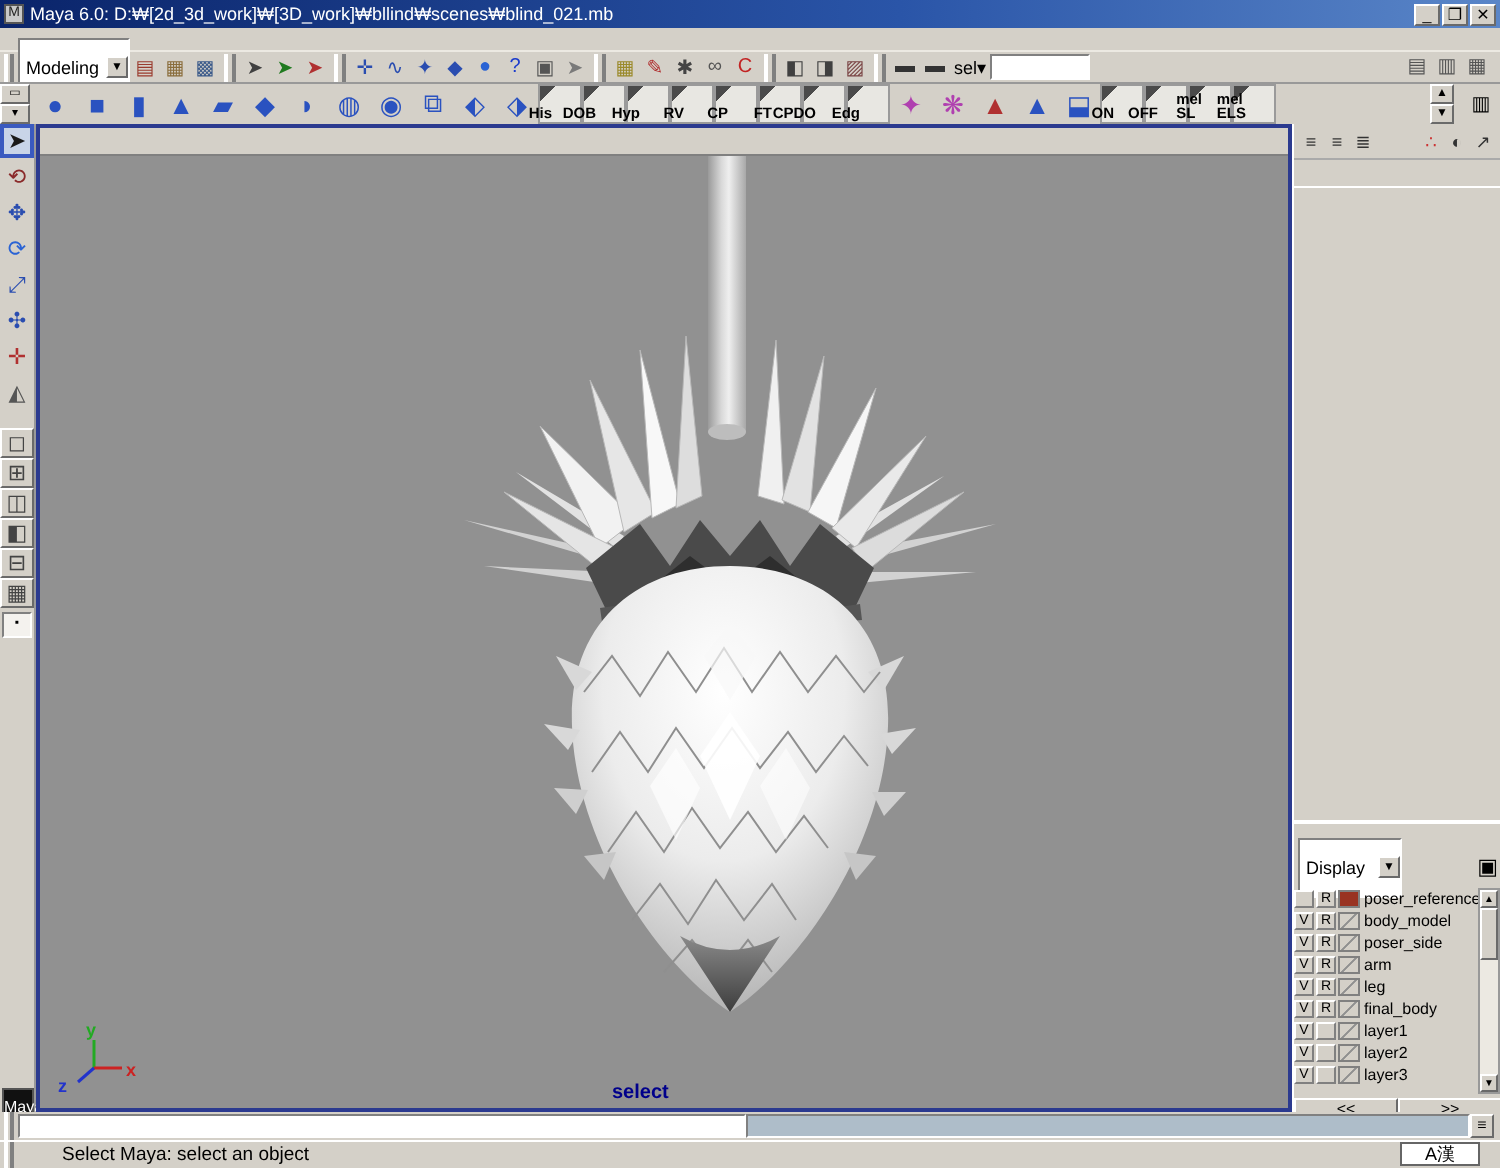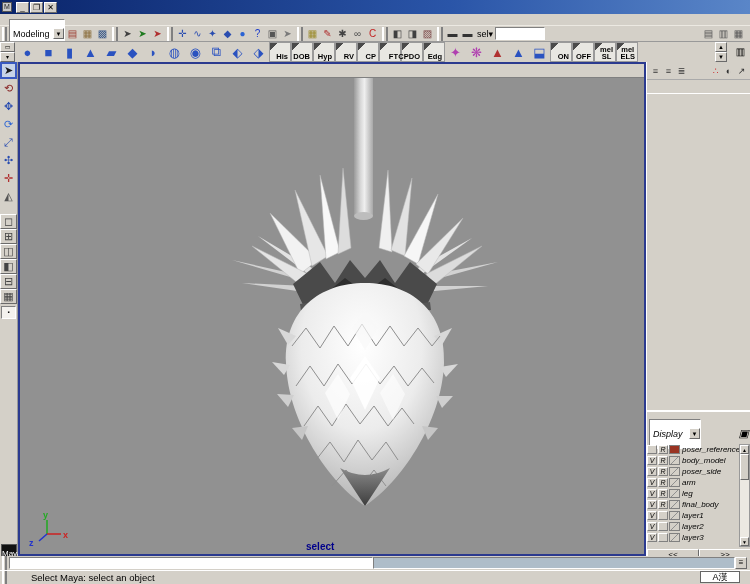--- a/index.html
+++ b/index.html
@@ -27,21 +27,21 @@
   .ministat { width:15px; height:14px; display:flex; align-items:center; justify-content:center; font-size:10px; }
   .ministat.sep { width:6px; height:14px; border-left:2px solid #fff; border-right:2px solid #808080; margin:0 2px; }
   #statusline input { width:50px; height:13px; border:1px solid; border-color:#808080 #fff #fff #808080; font-size:9px; padding:0 2px; }
   #status-right { position:absolute; right:4px; top:0; display:flex; }
 
   
   #shelfrow { left:0; top:41px; width:750px; height:21px; background:#d4d0c8; border-top:1px solid #999; display:flex; align-items:center; }
   #shelf-tab { width:15px; height:20px; display:flex; flex-direction:column; margin-right:2px; }
   #shelf-tab div { height:10px; font-size:6px; text-align:center; line-height:9px; }
   .shelf-btn { width:21px; height:20px; display:flex; align-items:center; justify-content:center; font-size:13px; position:relative; flex:none; }
-  .shelf-btn .label { font-size:7.5px; font-weight:bold; position:absolute; bottom:1px; right:2px; line-height:7px; text-align:center; white-space:pre; }
+  .shelf-btn .label { font-size:7.5px; font-weight:bold; position:absolute; bottom:1px; right:14px; line-height:7px; text-align:left; white-space:pre; }
   .shelf-btn.labeled { width:22px; background:linear-gradient(135deg,#4a4a4a 0 20%,#e8e7e2 21%); border:1px solid #9a9a9a; }
   .shelf-btn.small-label { width:22px; }
   #shelf-right { position:absolute; right:2px; top:41px; height:21px; display:flex; align-items:center; }
   #shelf-spin { display:flex; flex-direction:column; width:12px; }
   #shelf-spin div { height:10px; font-size:6px; line-height:9px; text-align:center; }
 
   
   #toolbox { left:0; top:62px; width:18px; height:503px; background:#d4d0c8; border-right:1px solid #999; }
   .tool-btn { width:17px; height:17px; margin:0 0 1px 0; display:flex; align-items:center; justify-content:center; font-size:11px; }
   .tool-btn.active { border:2px solid #3a5ac0; background:#c8d4e8; }
@@ -57,21 +57,21 @@
 
   
   #rightpanel { left:646px; top:62px; width:104px; height:494px; background:#d4d0c8; border-left:1px solid #fff; }
   #cb-icons { display:flex; align-items:center; height:18px; border-bottom:1px solid #aaa; padding:0 2px; }
   .cb-ico { width:13px; height:13px; font-size:9px; display:flex; align-items:center; justify-content:center; }
   #cb-icons .spacer { flex:1; }
   #cb-menu { display:flex; height:14px; align-items:center; border-bottom:1px solid #fff; }
   #cb-menu .menu-item { font-size:9px; padding:0 4px; }
 
   
-  #layers { position:absolute; left:0; top:348px; width:104px; height:146px; border-top:2px solid #fff;font-style:italic; }
+  #layers { position:absolute; left:0; top:348px; width:104px; height:146px; border-top:2px solid #fff; }
   #layers-menu { display:flex; height:13px; align-items:center; }
   #layers-menu .menu-item { font-size:9px; padding:0 4px; }
   #layers-display { display:flex; align-items:center; height:17px; padding:1px 2px; }
   #layer-rows { position:absolute; left:0; top:32px; width:92px; }
   .layer-row { display:flex; align-items:center; height:11px; }
   .lr-box { width:10px; height:9px; border:1px solid; border-color:#fff #808080 #808080 #fff; font-size:7px; line-height:8px; text-align:center; margin-right:1px; background:#d4d0c8; flex:none; }
   .lr-swatch { width:11px; height:9px; border:1px solid #808080; margin-right:2px; background:linear-gradient(135deg,#d4d0c8 46%,#909090 47%,#909090 53%,#d4d0c8 54%); flex:none; }
   .lr-name { font-size:8px; white-space:nowrap; }
   #layers-scroll { position:absolute; right:1px; top:32px; width:11px; height:103px; background:#ece9e2; border:1px solid #999; }
   #layers-scroll .sb { width:9px; height:9px; font-size:5px; line-height:8px; text-align:center; }
@@ -86,20 +86,21 @@
   #cmd-toggle { width:12px; height:12px; font-size:8px; line-height:10px; text-align:center; }
   #helpline { left:0; top:570px; width:750px; height:14px; background:#d4d0c8; border-top:1px solid #fff; display:flex; align-items:center; }
   #help-text { font-size:9.5px; margin-left:22px; }
   #ime { position:absolute; right:10px; top:571px; width:40px; height:12px; background:#fff; border:1px solid #666; font-size:9px; line-height:11px; text-align:center; }
 </style>
 </head>
 <body>
 
 <div class="abs" id="titlebar">
   <div class="app-ico">M</div>
+  <div class="t">Maya 6.0: D:₩[2d_3d_work]₩[3D_work]₩bllind₩scenes₩blind_021.mb</div>
   <div style="display:flex">
     <div class="winbtn raised"><span>_</span></div>
       <div class="winbtn raised"><span>❐</span></div>
       <div class="winbtn raised"><span>✕</span></div>
   </div>
 </div>
 
 <div class="abs" id="menubar">
   <span class="menu-item"></span>
     <span class="menu-item"></span>

